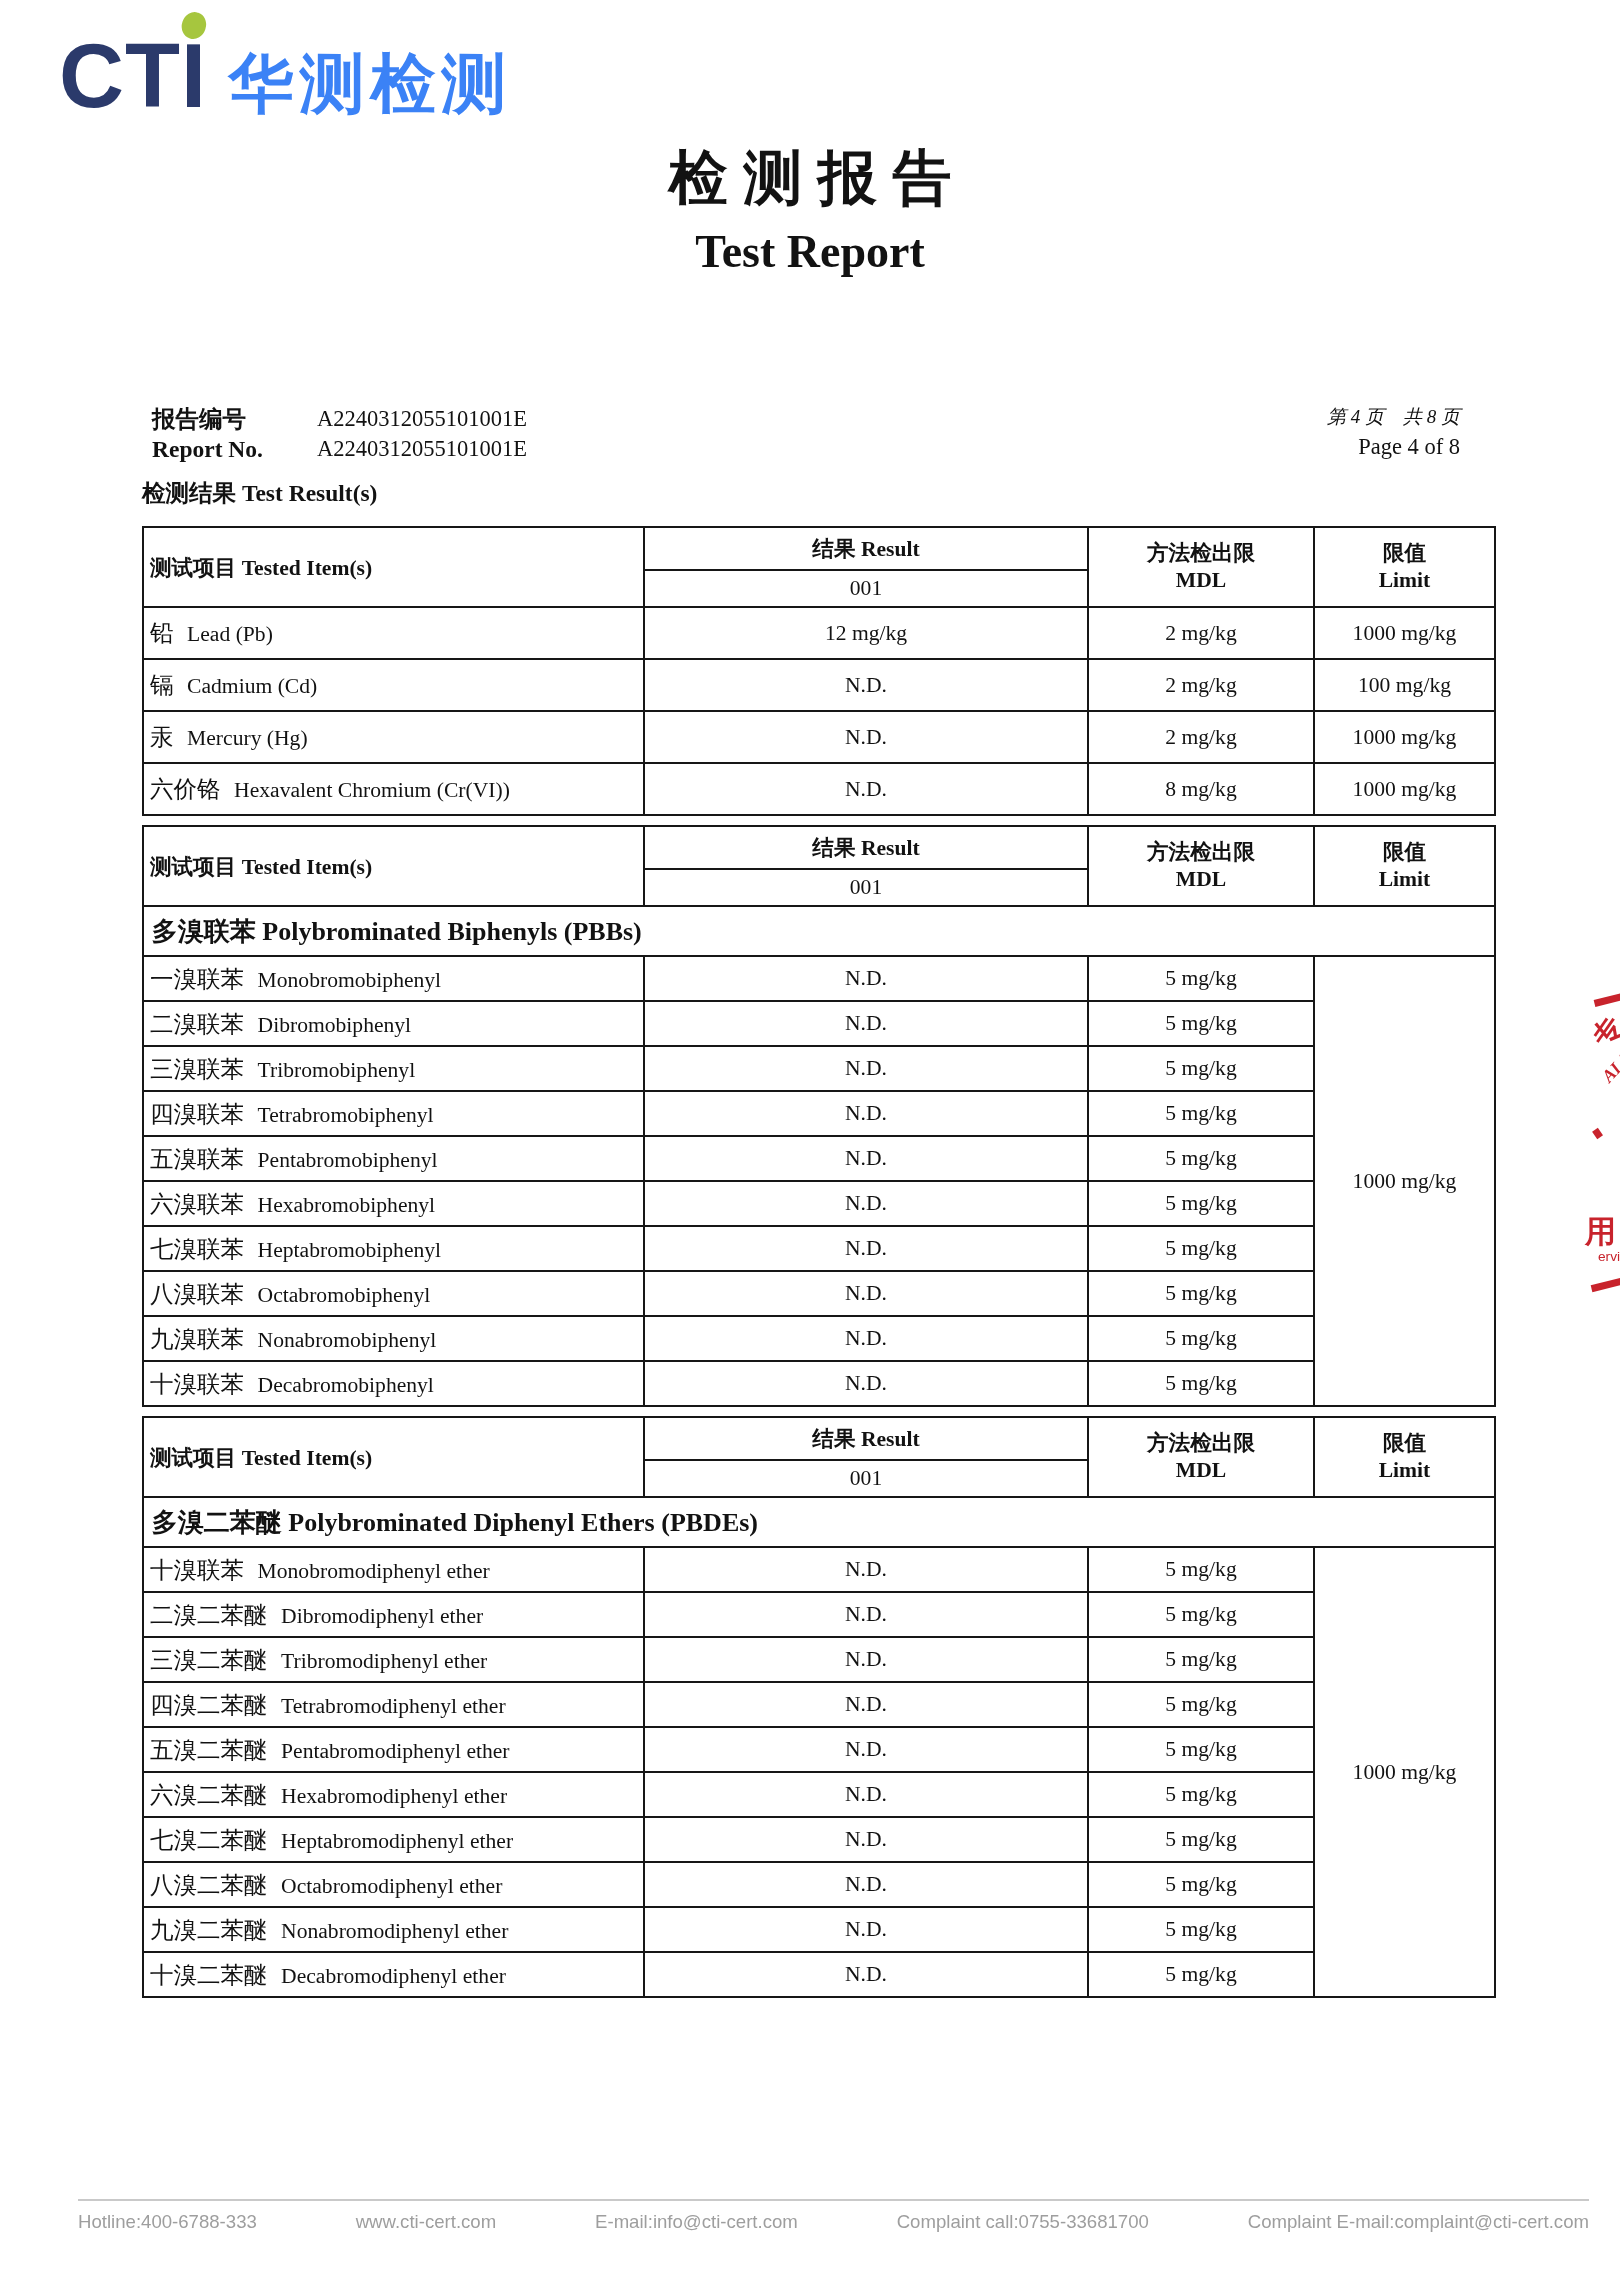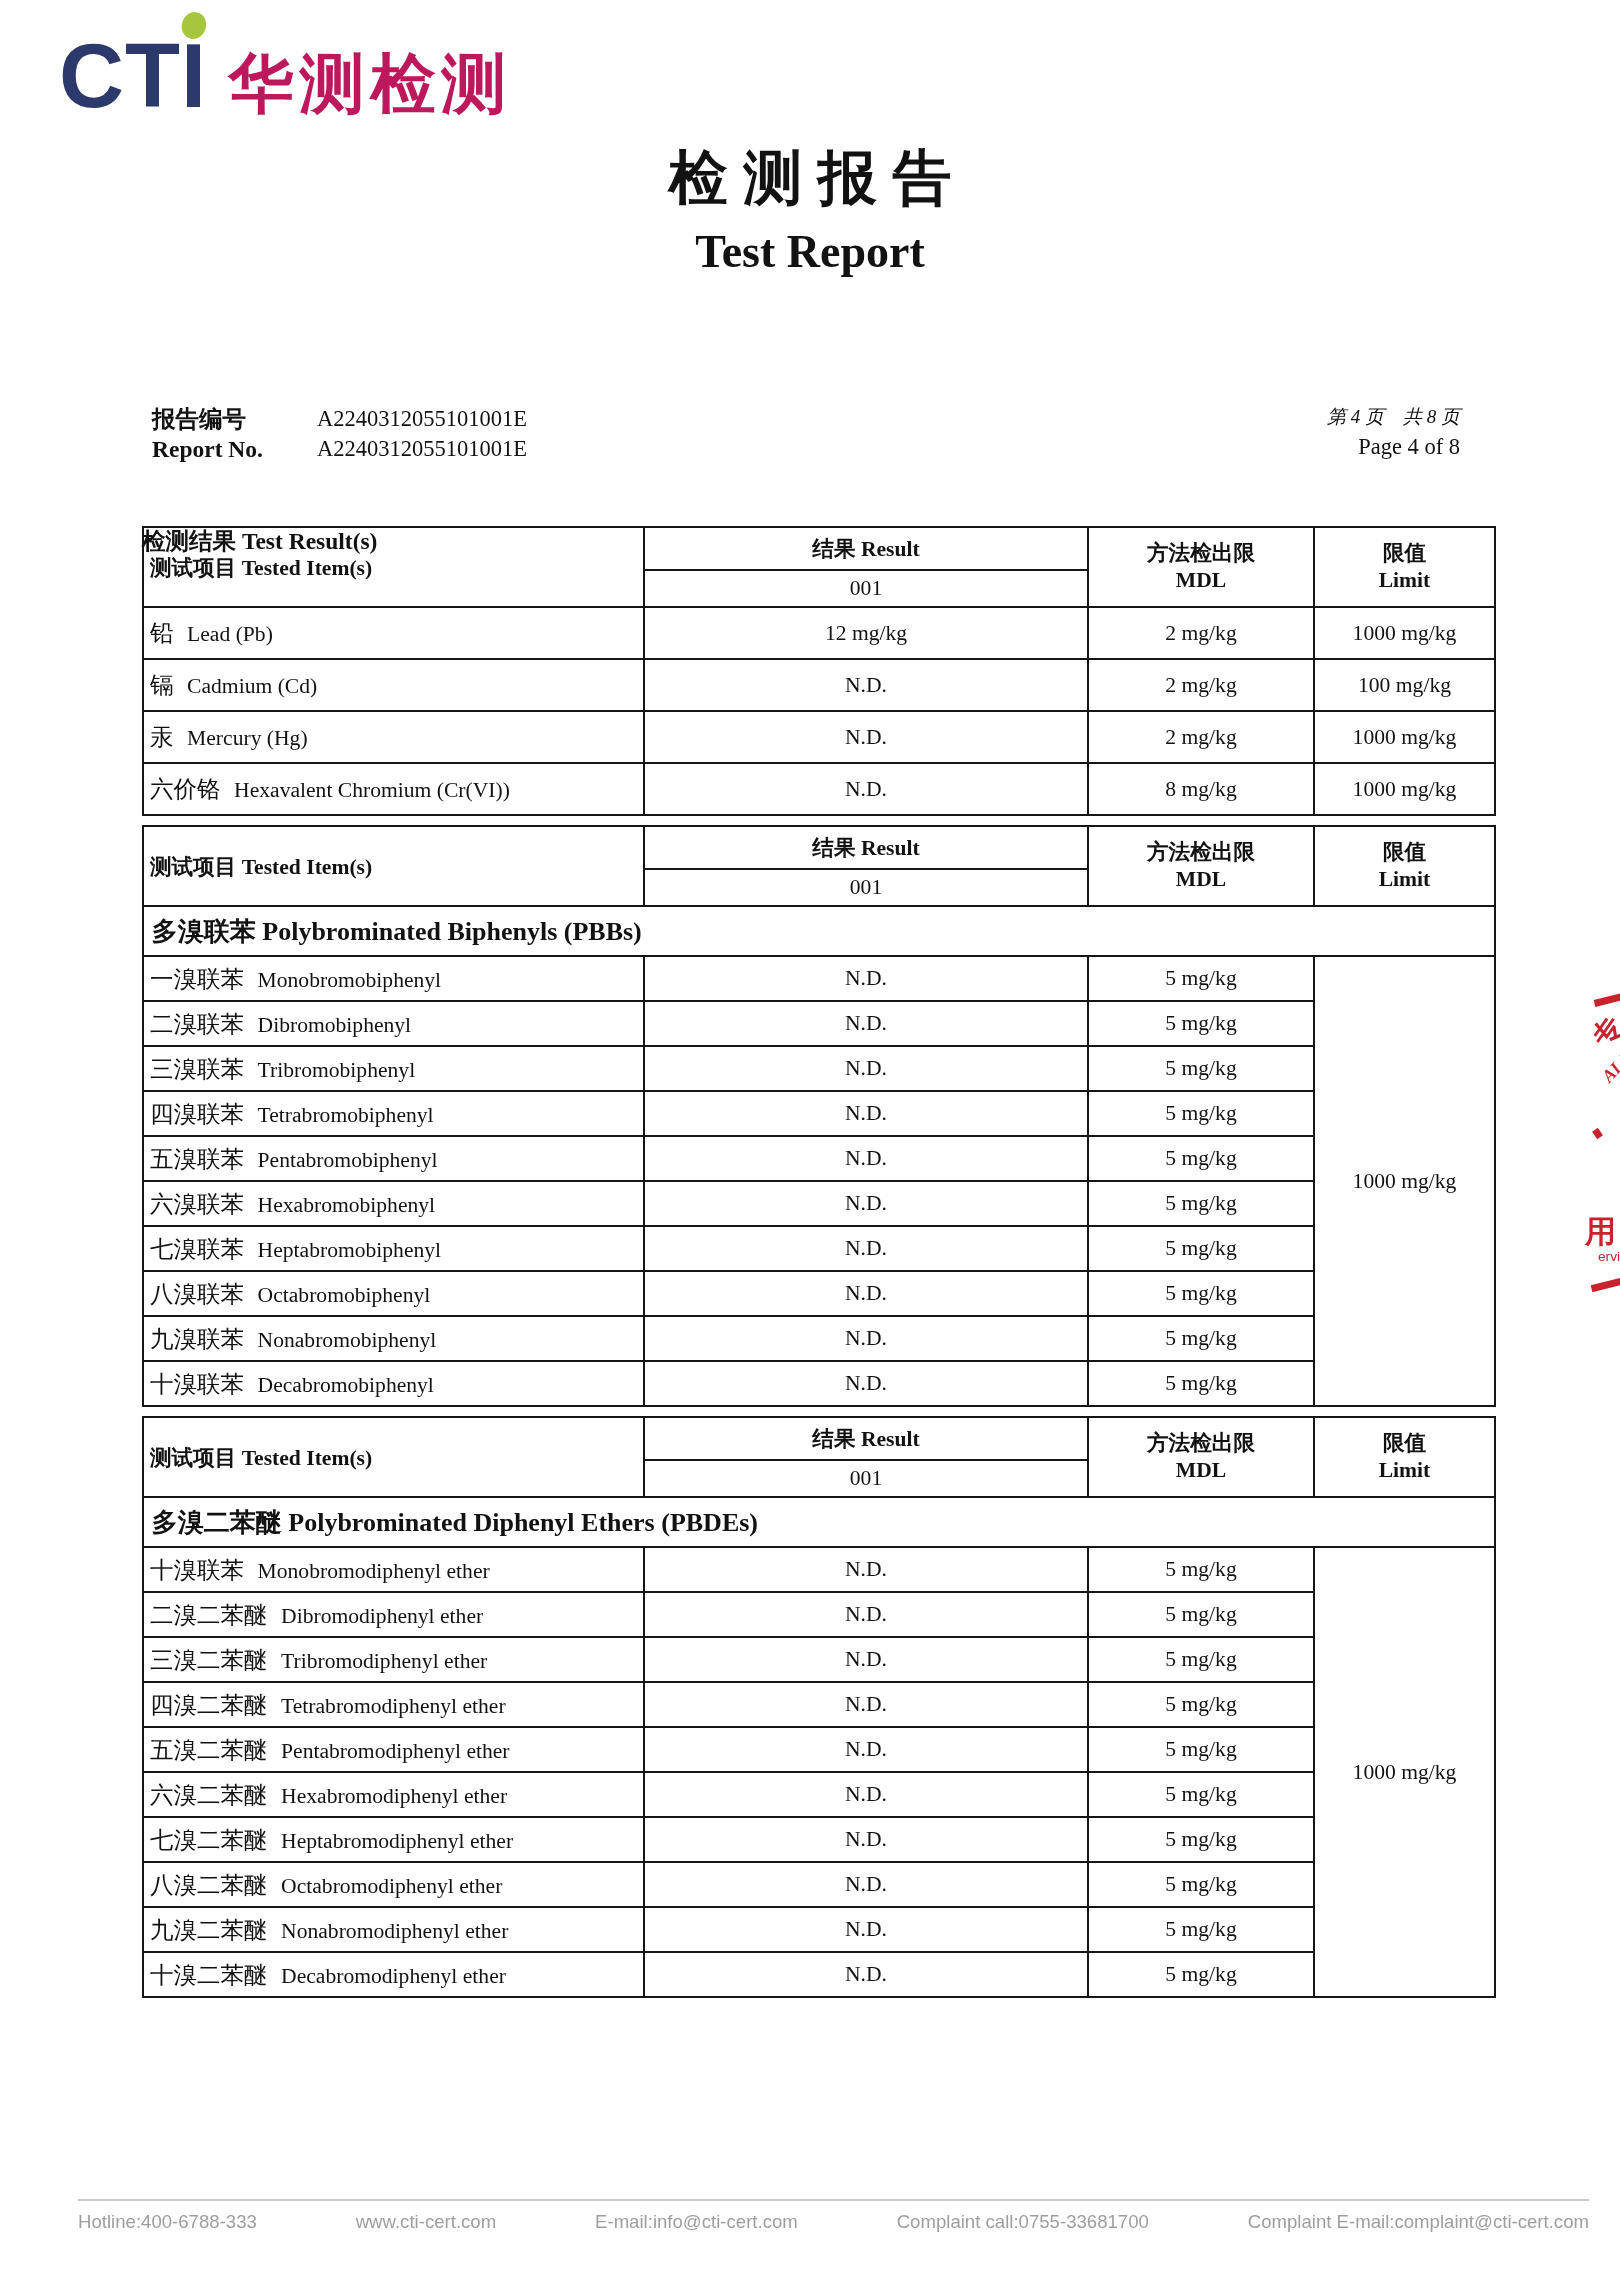--- a/index.html
+++ b/index.html
@@ -9,34 +9,34 @@
     overflow:hidden;
   }
   
   .logo{position:absolute; top:35px; left:59px; display:flex; align-items:flex-end; line-height:1;}
   .logo-cti{font-family:"Liberation Sans","DejaVu Sans",sans-serif; font-weight:900;
     font-size:90px; color:#2b3a6b; letter-spacing:1px; line-height:0.92;}
   .logo-i{position:relative; display:inline-block;}
   .logo-dot{position:absolute; top:-23.5px; left:1px; width:23.5px; height:26.5px;
     background:#a6c63e; border-radius:50%; transform:rotate(18deg);}
   .logo-cn{font-family:"Liberation Sans","DejaVu Sans",sans-serif; font-weight:900;
-    font-size:65px; color:#be185d; margin-left:21.6px; letter-spacing:5.9px; padding-bottom:2px;}
+    font-size:65px; color:#3b82f6; margin-left:21.6px; letter-spacing:5.9px; padding-bottom:2px;}
   
   .title-block{position:absolute; top:139px; left:0; width:100%; text-align:center;}
   .title-cn{font-size:59px; font-weight:600; letter-spacing:15.7px; text-indent:15.7px;}
   .title-en{font-size:46px; font-weight:700; margin-top:5.9px;}
   
   .meta{position:absolute; top:404px; left:152px; width:1308px; display:flex; justify-content:space-between;}
   .meta-left .row{display:flex; height:30px; align-items:center;}
   .meta-label{font-weight:700; font-size:23.5px; width:165px;}
   .meta-value{font-size:22.5px;}
   .meta-right{text-align:right;}
   .page-cn{font-size:19px; white-space:pre; display:block; height:30px;font-style:italic;}
   .page-en{font-size:22.5px; display:block; height:30px;}
-  .results-heading{position:absolute; top:477px; left:142px; font-weight:700; font-size:23.5px;margin-top:48px;}
+  .results-heading{position:absolute; top:477px; left:142px; font-weight:700; font-size:23.5px;}
   
   .tables{position:absolute; top:526px; left:142px; width:1353px;}
   table.report-table{border-collapse:collapse; table-layout:fixed; width:1353px;
     margin-bottom:9px; border:2.9px solid #161616;}
   table.report-table th, table.report-table td{border:2px solid #161616; padding:0 5.9px;
     font-size:21.6px; overflow:hidden;}
   thead th{font-weight:700; text-align:center;}
   thead tr.hr1 th{height:41px;}
   thead tr.hr2 th{height:35px; font-weight:400;}
   th.c-item{text-align:left; padding-left:9.8px; font-size:23.5px;}

